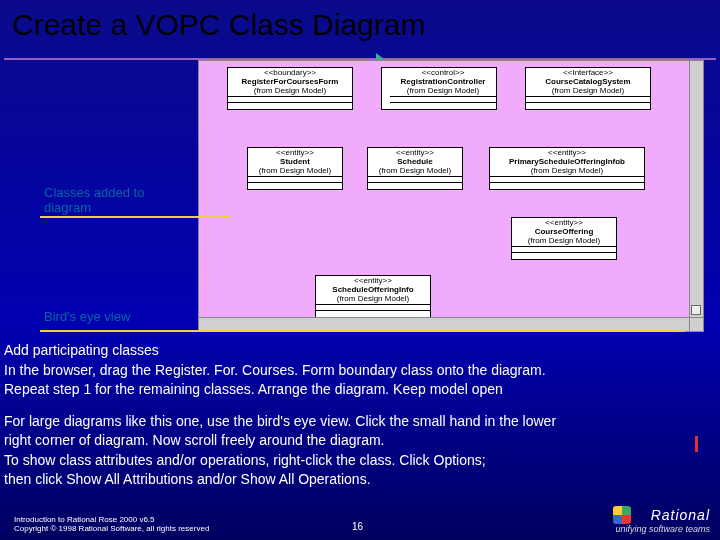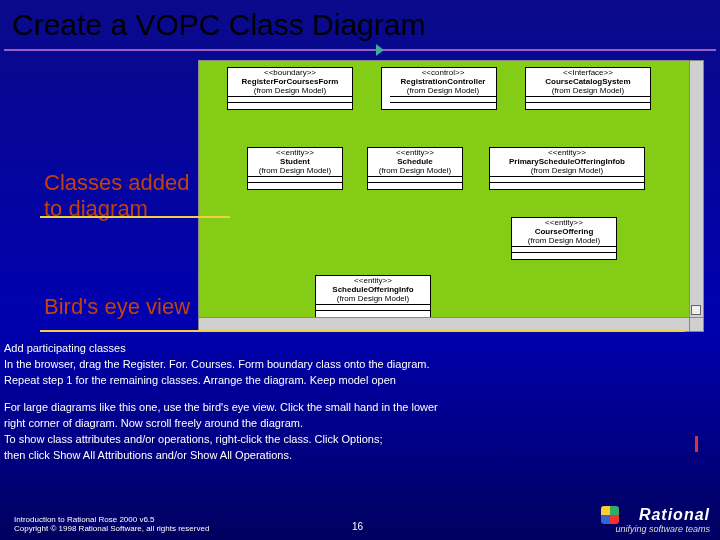--- a/index.html
+++ b/index.html
@@ -1,34 +1,34 @@
 <!DOCTYPE html>
 <html><head>
 <meta charset="utf-8">
 <style>
   * { box-sizing: border-box; margin: 0; padding: 0; }
   body { width: 720px; height: 540px; background: linear-gradient(to bottom, #0a0a8a 0%, #0000b0 60%, #000060 100%); font-family: Arial, sans-serif; position: relative; overflow: hidden; }
-  .title { color: #000; font-size: 30px; font-weight: normal; padding: 8px 12px 7px; }
+  .title { color: #000; font-size: 30px; font-weight: normal; padding: 8px 12px 16px; }
   .title-rule { height: 2px; background: #9b5fc4; margin: 0 4px; position: relative; }
   .title-rule::after { content: ""; position: absolute; right: 330px; top: -3px; width: 0; height: 0; border-left: 6px solid transparent; border-right: 6px solid transparent; border-bottom: 8px solid #4a9; transform: rotate(90deg); }
-  .diagram-area { position: absolute; left: 198px; top: 60px; width: 506px; height: 272px; background: #84cc16; border: 1px solid #888; }
+  .diagram-area { position: absolute; left: 198px; top: 60px; width: 506px; height: 272px; background: #f0abfc; border: 1px solid #888; }
   .class-box { position: absolute; background: #fff; border: 1px solid #000; text-align: center; font-size: 8px; line-height: 1.1; }
   .class-box .st { padding: 1px 4px 0; }
   .class-box .nm { padding: 0 4px 0; font-weight: bold; }
   .class-box .fr { padding: 0 4px 1px; border-bottom: 1px solid #000; }
   .class-box .sec { height: 6px; border-bottom: 1px solid #000; }
   .class-box .secl { height: 6px; }
-  .annotation { position: absolute; color: #c2410c; font-size: 22px; }
+  .annotation { position: absolute; color: #0369a1; font-size: 13px; margin-top: 15px; }
   .anno-line { position: absolute; height: 2px; background: #f0d040; }
-  .body-text { position: absolute; left: 0; top: 342px; width: 576px; color: #fff; font-size: 11px; line-height: 1.25; padding: 0 4px; }
+  .body-text { position: absolute; left: 0; top: 342px; width: 576px; color: #fff; font-size: 14px; line-height: 1.25; padding: 0 4px; }
   .body-text p { margin-bottom: 2px; }
   .footer { position: absolute; left: 14px; bottom: 6px; color: #fff; font-size: 8px; line-height: 1.2; }
   .pagenum { position: absolute; left: 352px; bottom: 8px; color: #fff; font-size: 10px; }
   .logo { position: absolute; right: 10px; bottom: 6px; text-align: right; }
-  .logo .brand { color: #fff; font-size: 16px; font-style: italic; font-weight: bold; letter-spacing: 1px; display: flex; align-items: center; justify-content: flex-end; gap: 20px; }
+  .logo .brand { color: #fff; font-size: 14px; font-style: italic; font-weight: normal; letter-spacing: 1px; display: flex; align-items: center; justify-content: flex-end; gap: 20px; }
   .logo .sw { width: 18px; height: 18px; border-radius: 3px; background: conic-gradient(#3a6 0 90deg, #e33 90deg 180deg, #36c 180deg 270deg, #fc3 270deg 360deg); display:inline-block; }
   .logo .tag { color: #ddd; font-size: 9px; font-style: italic; }
   .scroll-v { position: absolute; right: 0; top: 0; width: 14px; height: 100%; background: #d0d0d0; border-left: 1px solid #888; }
   .scroll-h { position: absolute; left: 0; bottom: 0; height: 14px; width: calc(100% - 14px); background: #d0d0d0; border-top: 1px solid #888; }
   .corner { position: absolute; right: 0; bottom: 0; width: 14px; height: 14px; background: #d0d0d0; border-left:1px solid #888; border-top:1px solid #888;}
   .hand { position: absolute; right: 2px; bottom: 16px; width: 10px; height: 10px; background: #eee; border:1px solid #666;}
   .red-cursor { position: absolute; right: 22px; top: 436px; width: 3px; height: 16px; background: #e03030; }
 </style>
 </head>
 <body>

